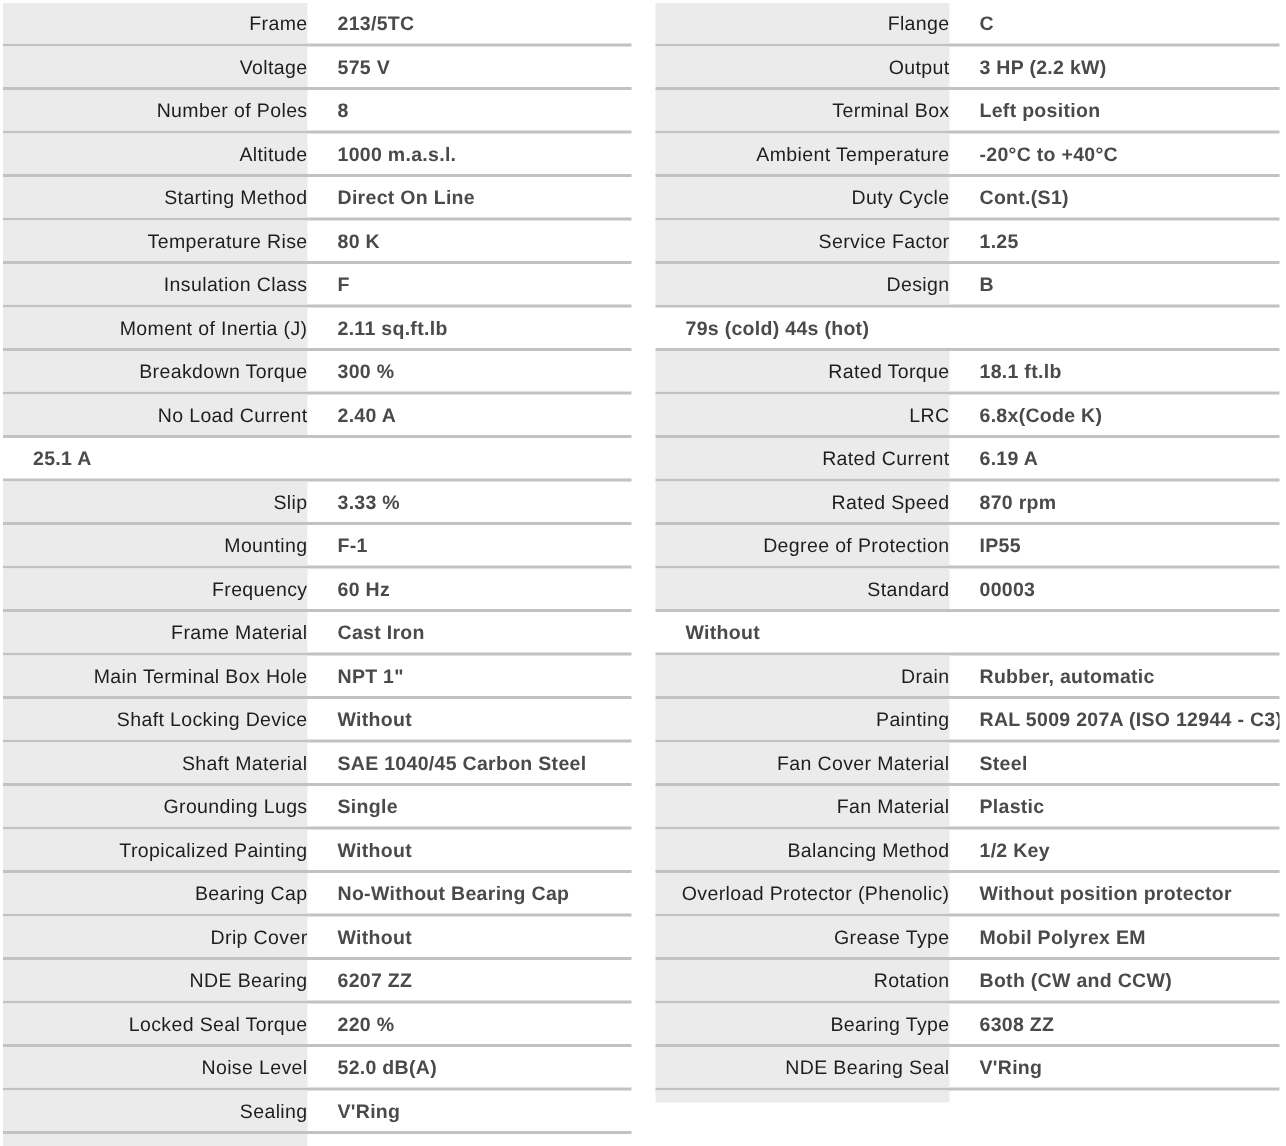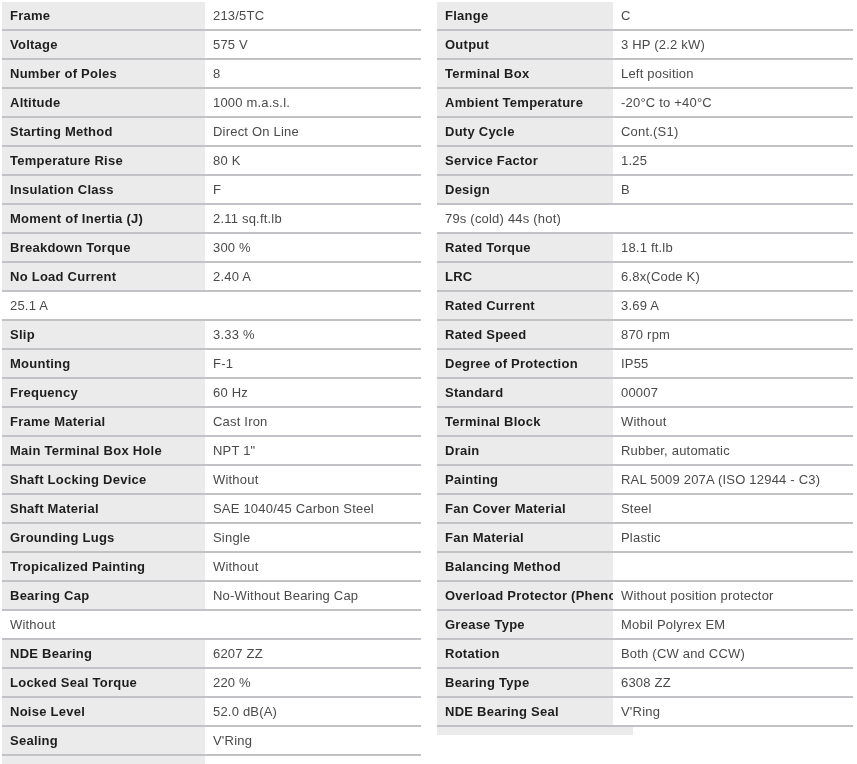--- a/index.html
+++ b/index.html
@@ -29,37 +29,38 @@
     height: 27px;
     border-bottom: 2px solid var(--separator, #c2c2c6);
   }
   .spec-label {
     width: 203px;
     flex: 0 0 auto;
     box-sizing: border-box;
     background: var(--label-bg, #ebebeb);
     color: var(--label-text, #1e1e1e);
     font-size: 13px;
-    font-weight: 700;
+    font-weight: 400;
     letter-spacing: 0.25px;
     line-height: 27px;
     padding-left: 8px;
     white-space: nowrap;
     overflow: hidden;
-  }
-  .spec-table.right .spec-label { width: 176px; }
+    text-align: right;
+  }
+  .spec-table.right .spec-label { width: 196px; }
 
   .spec-value {
     flex: 1 1 auto;
     color: var(--value-text, #4a4a4a);
     font-size: 13px;
-    font-weight: 400;
+    font-weight: 700;
     letter-spacing: 0.2px;
     line-height: 27px;
-    padding-left: 8px;
+    padding-left: 20px;
     white-space: nowrap;
     overflow: hidden;
   }
 
   
   .spec-partial {
     display: flex;
     height: 8px;
   }
   .spec-partial .partial-cell {
@@ -150,20 +151,21 @@
       </div>
       <div class="spec-row">
         <div class="spec-label">Tropicalized Painting</div>
         <div class="spec-value">Without</div>
       </div>
       <div class="spec-row">
         <div class="spec-label">Bearing Cap</div>
         <div class="spec-value">No-Without Bearing Cap</div>
       </div>
       <div class="spec-row">
+        <div class="spec-label">Drip Cover</div>
         <div class="spec-value">Without</div>
       </div>
       <div class="spec-row">
         <div class="spec-label">NDE Bearing</div>
         <div class="spec-value">6207 ZZ</div>
       </div>
       <div class="spec-row">
         <div class="spec-label">Locked Seal Torque</div>
         <div class="spec-value">220 %</div>
       </div>
@@ -214,56 +216,56 @@
       <div class="spec-row">
         <div class="spec-label">Rated Torque</div>
         <div class="spec-value">18.1 ft.lb</div>
       </div>
       <div class="spec-row">
         <div class="spec-label">LRC</div>
         <div class="spec-value">6.8x(Code K)</div>
       </div>
       <div class="spec-row">
         <div class="spec-label">Rated Current</div>
-        <div class="spec-value">3.69 A</div>
+        <div class="spec-value">6.19 A</div>
       </div>
       <div class="spec-row">
         <div class="spec-label">Rated Speed</div>
         <div class="spec-value">870 rpm</div>
       </div>
       <div class="spec-row">
         <div class="spec-label">Degree of Protection</div>
         <div class="spec-value">IP55</div>
       </div>
       <div class="spec-row">
         <div class="spec-label">Standard</div>
-        <div class="spec-value">00007</div>
-      </div>
-      <div class="spec-row">
-        <div class="spec-label">Terminal Block</div>
+        <div class="spec-value">00003</div>
+      </div>
+      <div class="spec-row">
         <div class="spec-value">Without</div>
       </div>
       <div class="spec-row">
         <div class="spec-label">Drain</div>
         <div class="spec-value">Rubber, automatic</div>
       </div>
       <div class="spec-row">
         <div class="spec-label">Painting</div>
         <div class="spec-value">RAL 5009 207A (ISO 12944 - C3)</div>
       </div>
       <div class="spec-row">
         <div class="spec-label">Fan Cover Material</div>
         <div class="spec-value">Steel</div>
       </div>
       <div class="spec-row">
         <div class="spec-label">Fan Material</div>
         <div class="spec-value">Plastic</div>
       </div>
       <div class="spec-row">
         <div class="spec-label">Balancing Method</div>
+        <div class="spec-value">1/2 Key</div>
       </div>
       <div class="spec-row">
         <div class="spec-label">Overload Protector (Phenolic)</div>
         <div class="spec-value">Without position protector</div>
       </div>
       <div class="spec-row">
         <div class="spec-label">Grease Type</div>
         <div class="spec-value">Mobil Polyrex EM</div>
       </div>
       <div class="spec-row">

